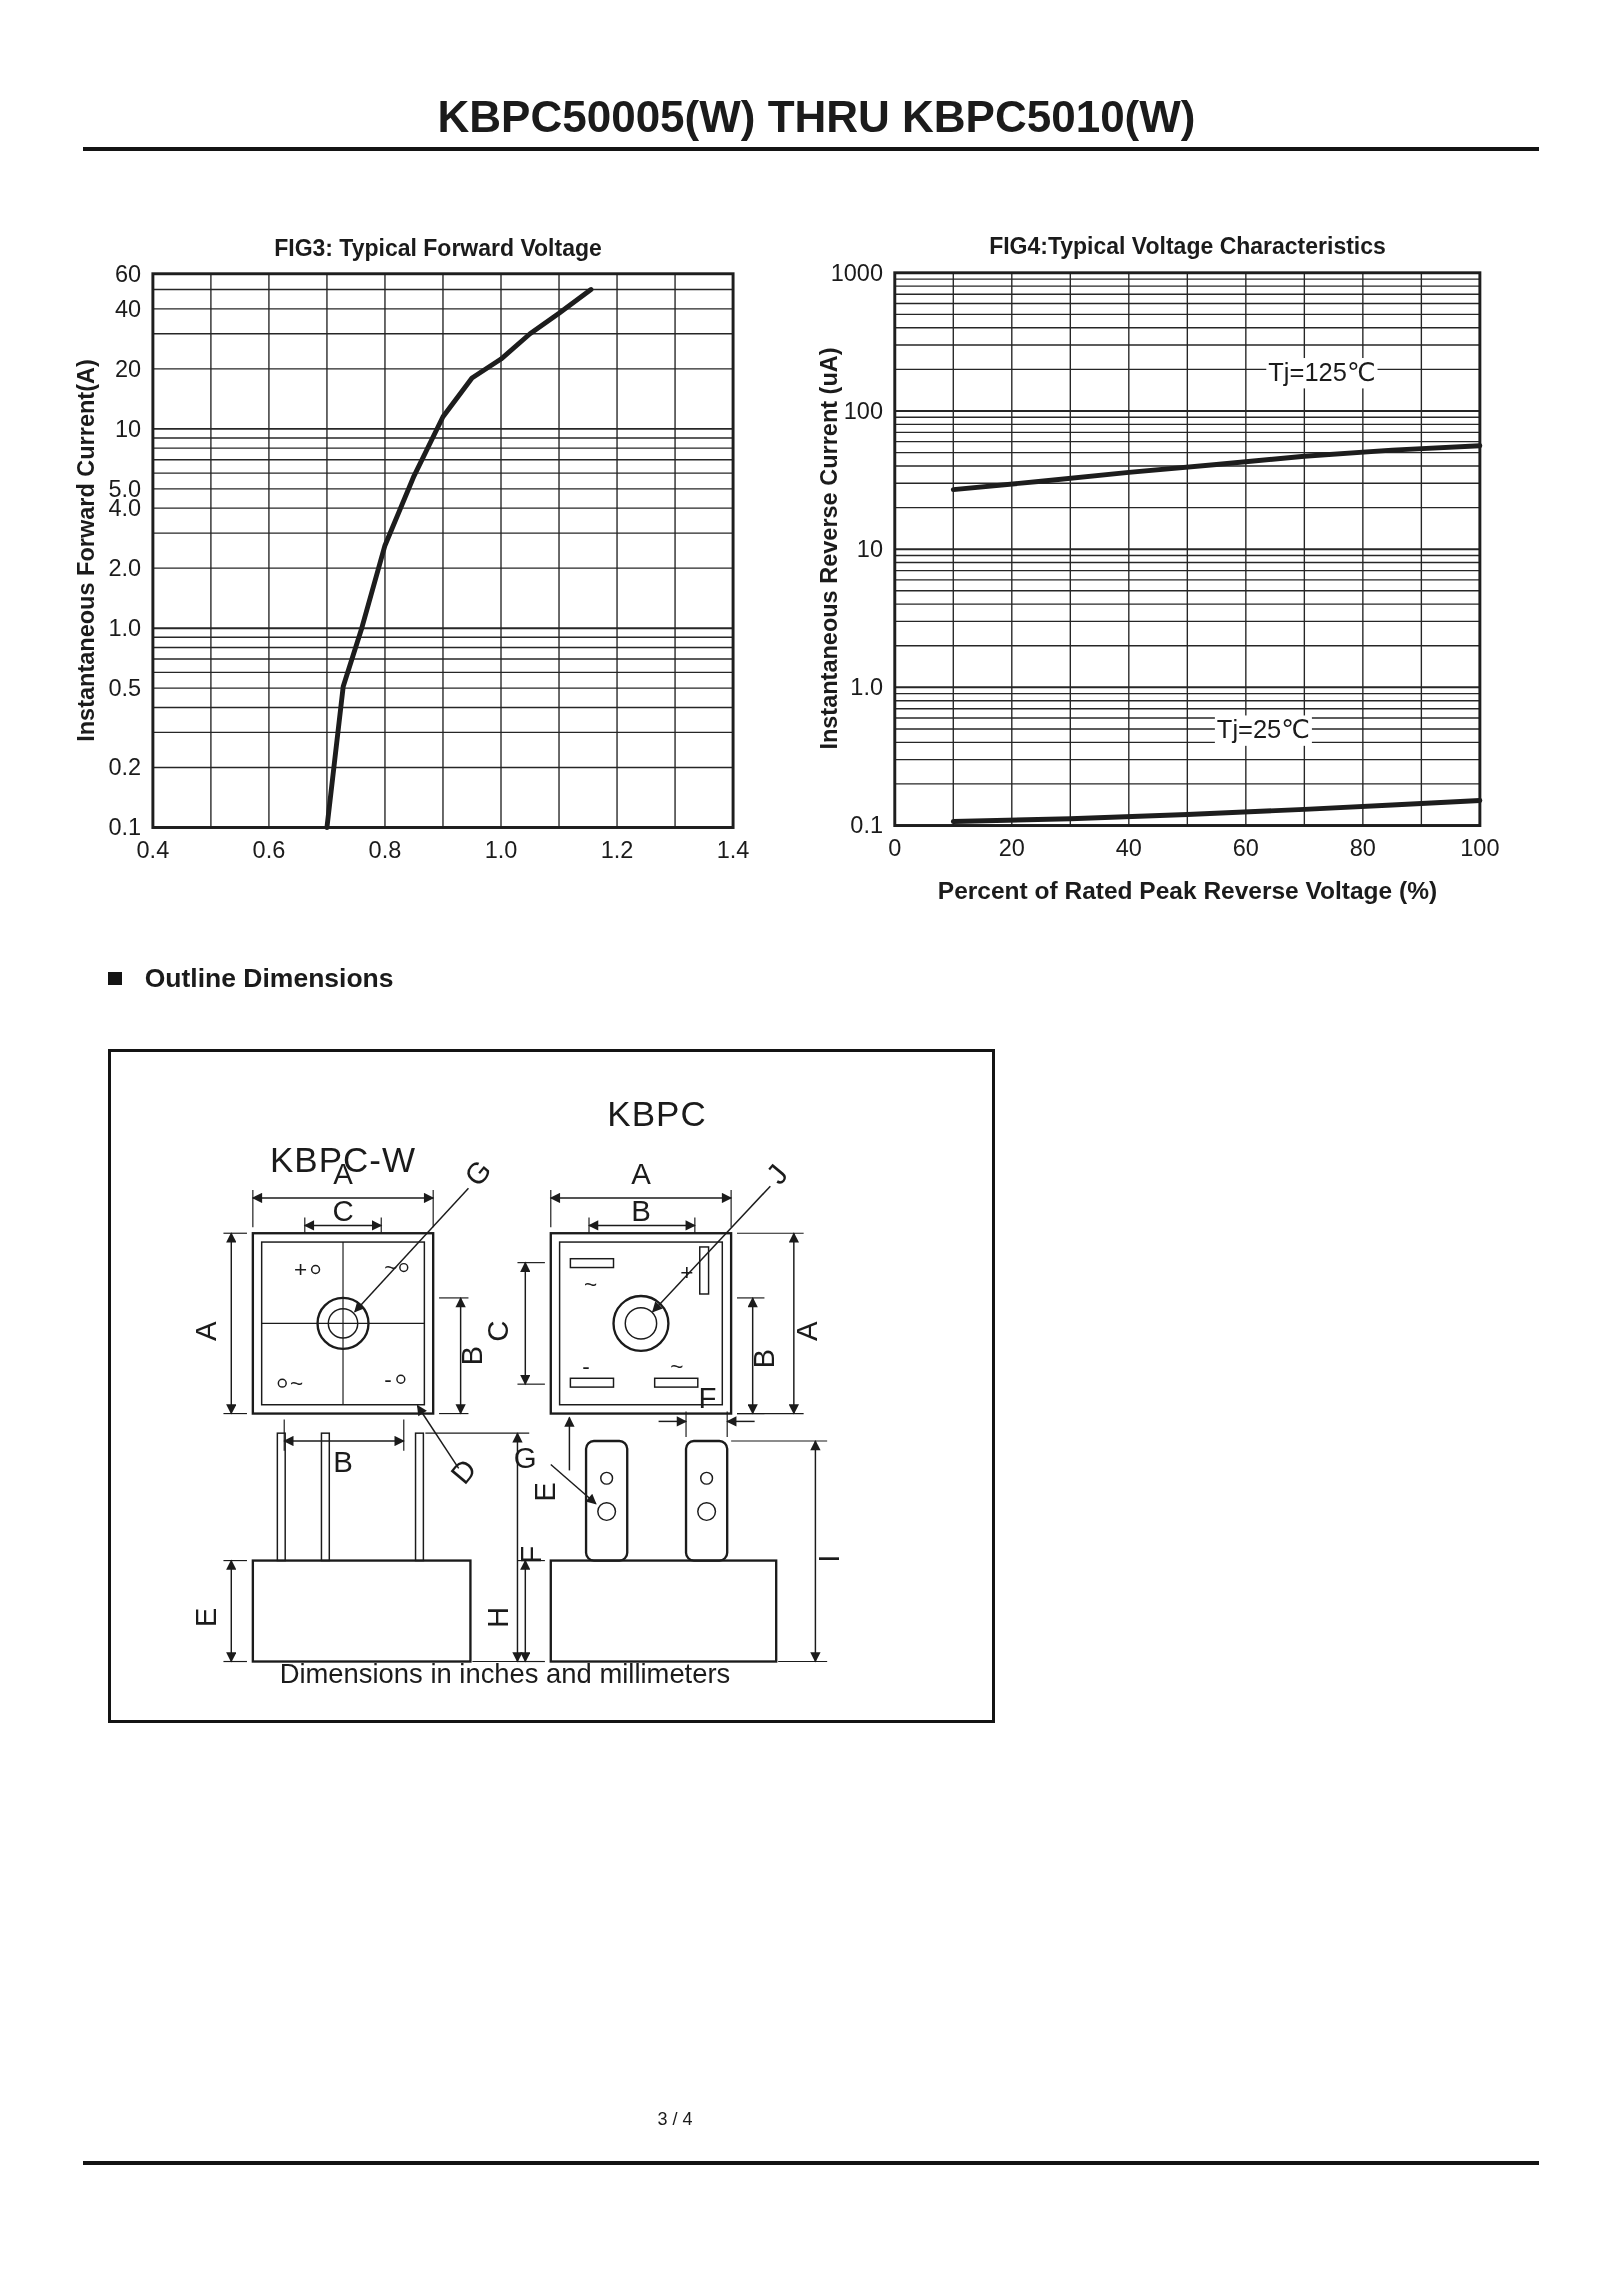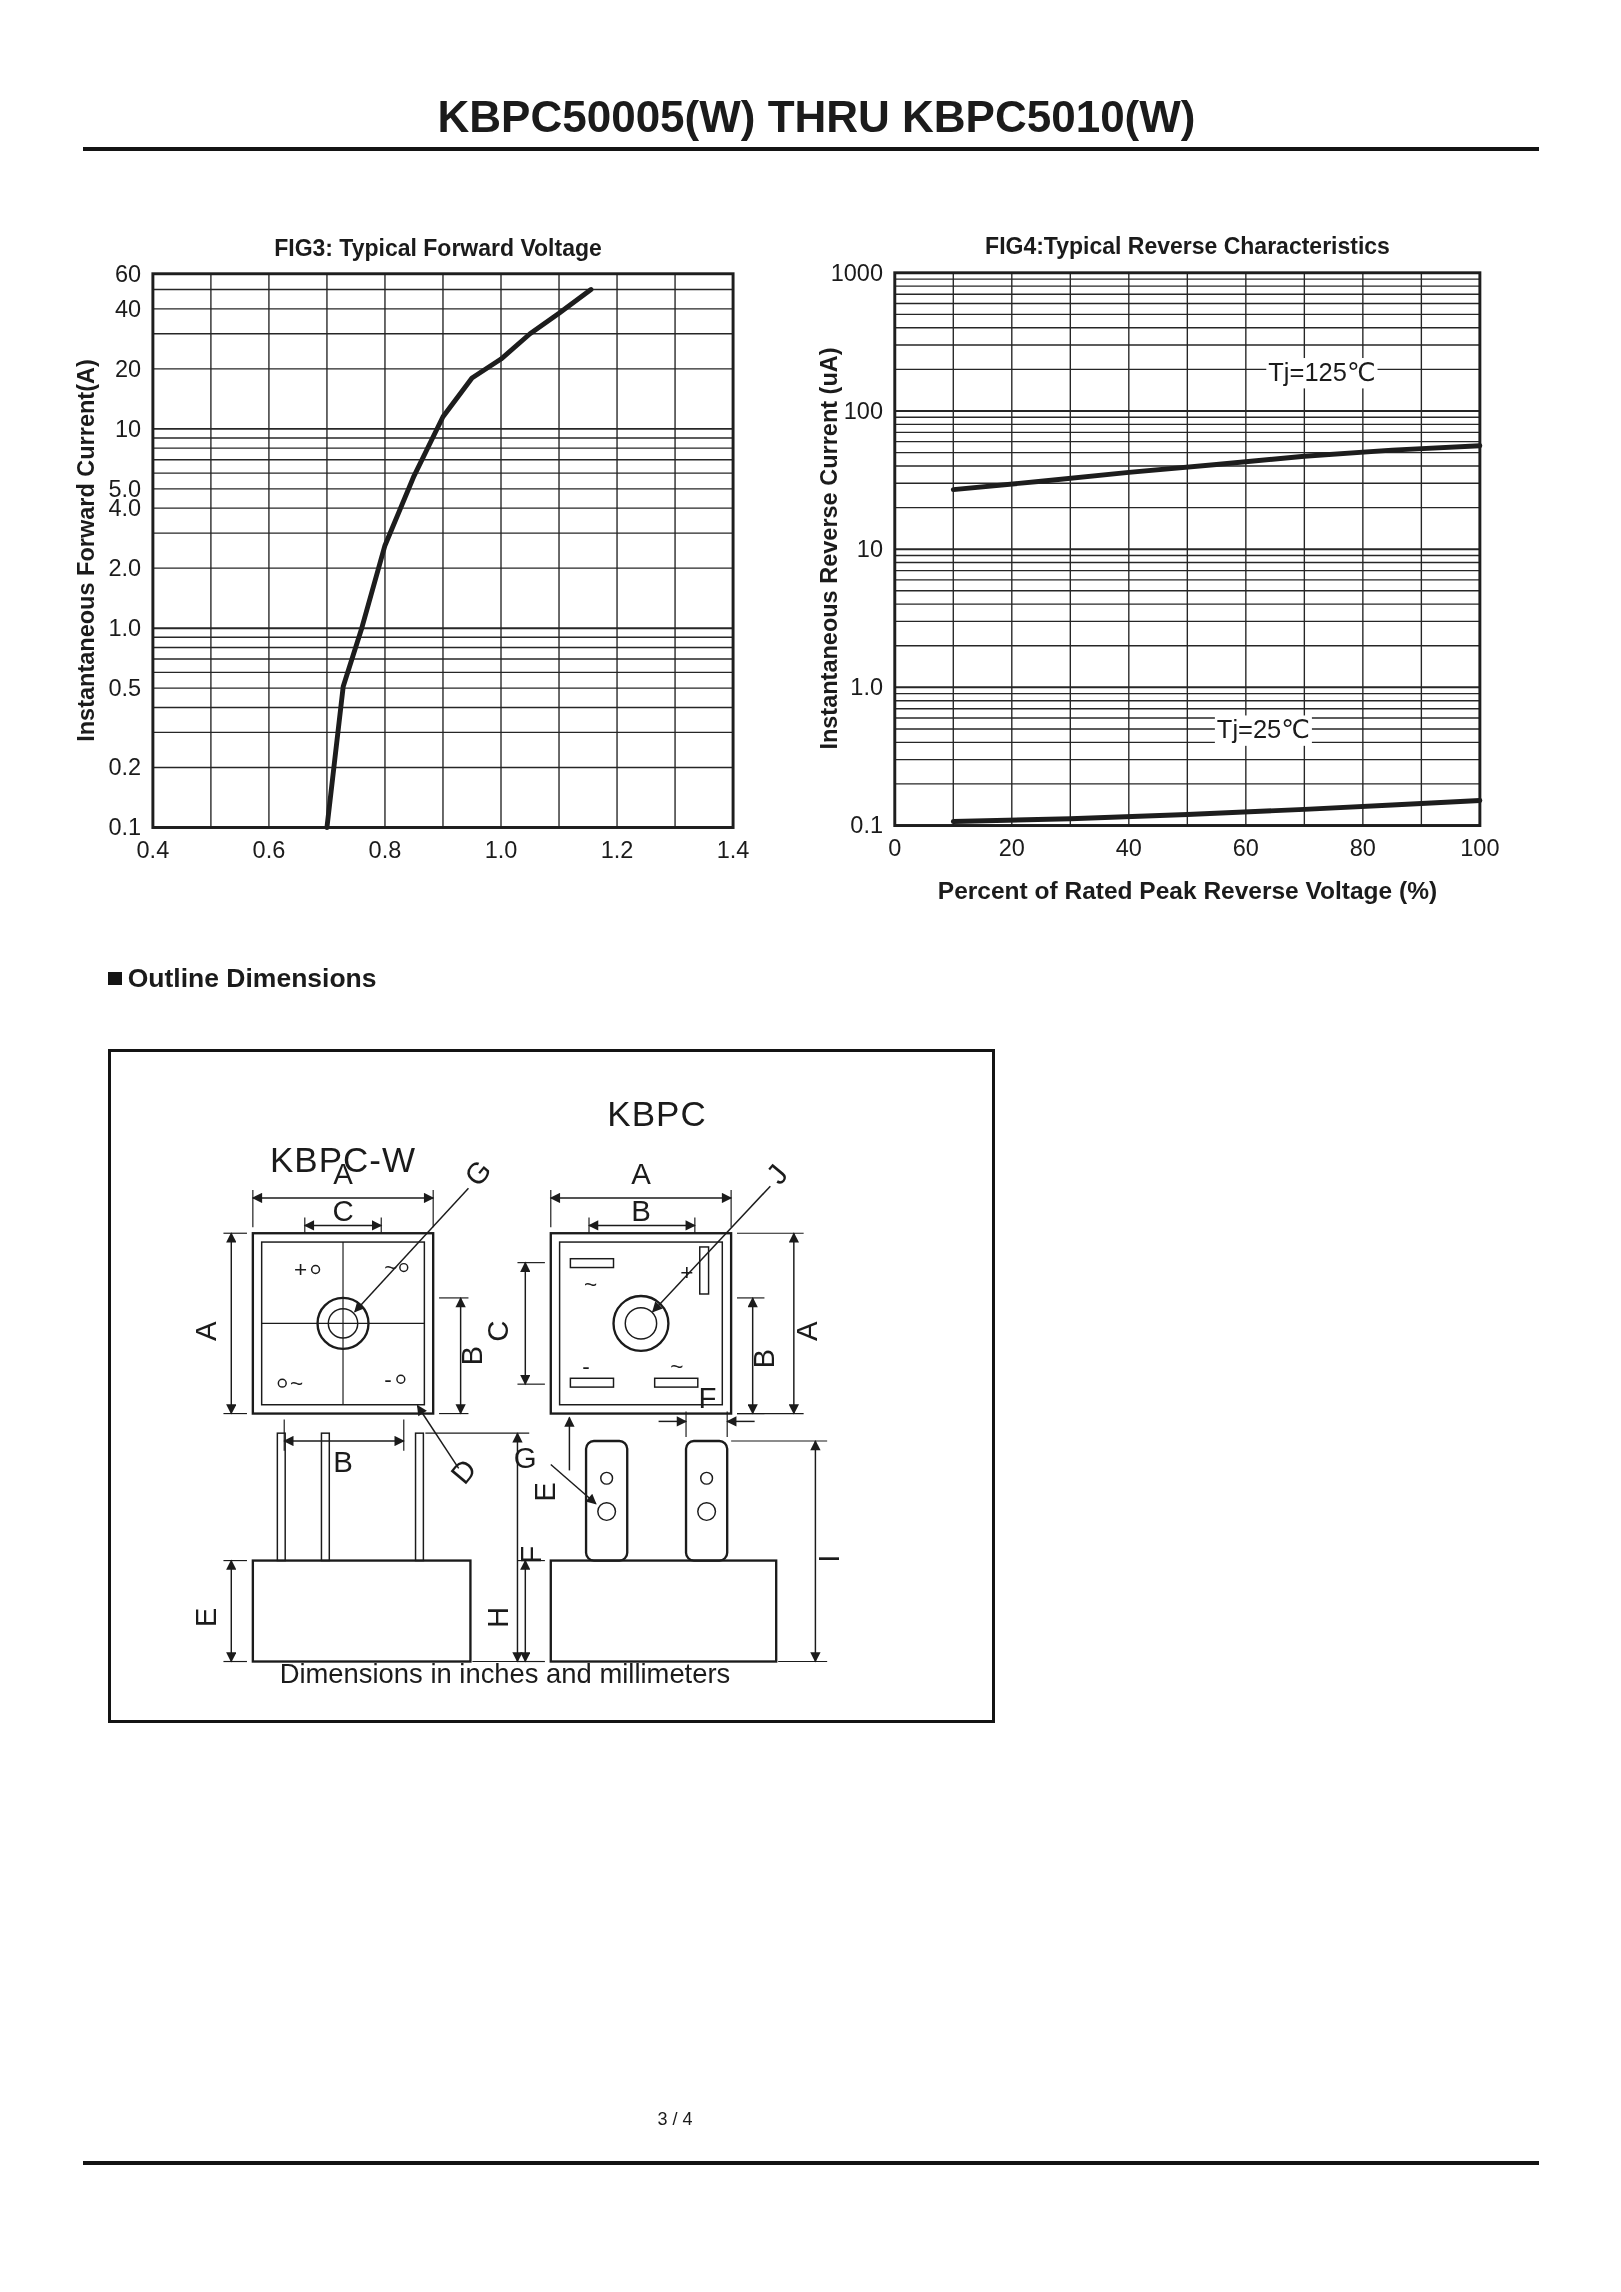--- a/index.html
+++ b/index.html
@@ -15,21 +15,21 @@
   #fig4-title{left:885px;top:233px;width:605px;}
   .x-title{position:absolute;font-size:24.5px;font-weight:bold;text-align:center;}
   #fig3-xtitle{left:153px;top:861px;width:580px;}
   #fig4-xtitle{left:885px;top:861px;width:605px;margin-top:16px;}
   .y-title{position:absolute;width:588px;text-align:center;font-size:23.5px;font-weight:bold;
            transform:rotate(-90deg);}
   #fig3-ytitle{left:-208px;top:537px;}
   #fig4-ytitle{left:535px;top:535px;}
   #gfx{position:absolute;left:0;top:0;}
   #gfx text{font-family:"Liberation Sans","DejaVu Sans",sans-serif;fill:#1b1b1b;}
-  .section-head{position:absolute;left:108px;top:963px;display:flex;align-items:center;gap:6px;justify-content:space-between;}
+  .section-head{position:absolute;left:108px;top:963px;display:flex;align-items:center;gap:23px;justify-content:space-between;}
   .section-head .sq{width:13.7px;height:13.7px;background:#141414;display:inline-block;}
   .section-head .txt{font-size:26.5px;font-weight:bold;}
   .draw-box{position:absolute;left:108px;top:1049px;width:887px;height:674px;
             border:3.9px solid #141414;box-sizing:border-box;}
   .pkg-title{position:absolute;font-size:35px;letter-spacing:1px;}
   #kbpcw-title{left:245px;top:1096px;width:196px;text-align:center;margin-top:44px;}
   #kbpc-title{left:559px;top:1094px;width:196px;text-align:center;}
   .draw-caption{position:absolute;left:108px;top:1658px;width:794px;text-align:center;
                 font-size:27.4px;font-weight:normal;}
   #table1{top:1047px;}
@@ -43,21 +43,21 @@
 </style>
 </head>
 <body>
 
 <div class="page">
 
   <div class="doc-title">KBPC50005(W) THRU KBPC5010(W)</div>
   <div class="rule rule-top"></div>
 
   <div class="chart-title" id="fig3-title">FIG3: Typical Forward Voltage</div>
-  <div class="chart-title" id="fig4-title">FIG4:Typical Reverse Characteristics</div>
+  <div class="chart-title" id="fig4-title">FIG4:Typical Voltage Characteristics</div>
   <div class="y-title" id="fig3-ytitle">Instantaneous Forward Current(A)</div>
   <div class="y-title" id="fig4-ytitle">Instantaneous Reverse Current (uA)</div>
   <div class="x-title" id="fig4-xtitle">Percent of Rated Peak Reverse Voltage  (%)</div>
 
   <div class="section-head">
     <span class="sq"></span>
     <span class="txt">Outline Dimensions</span>
   </div>
 
   <div class="draw-box"></div>

